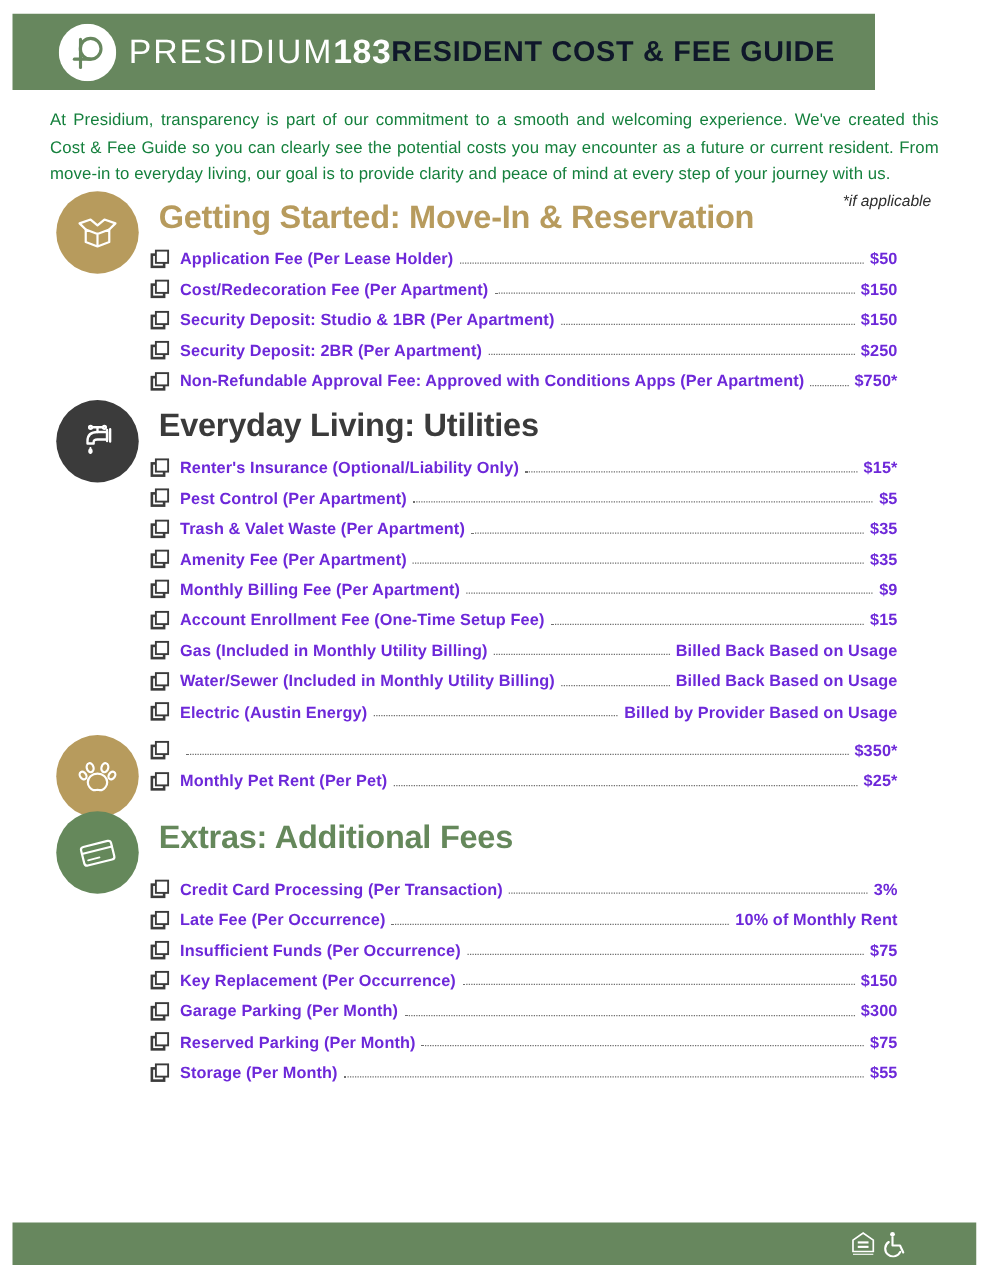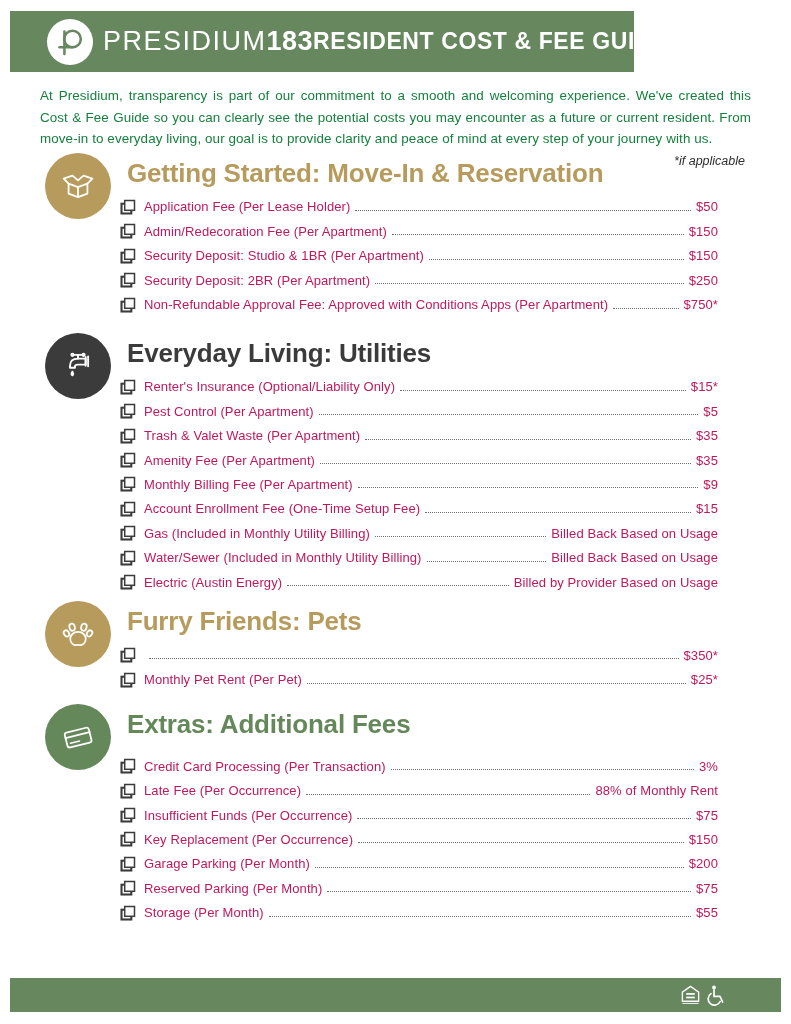--- a/index.html
+++ b/index.html
@@ -4,31 +4,31 @@
 <style>
   * { margin:0; padding:0; box-sizing:border-box; }
   html,body { background:#ffffff; }
   body {
     width:791px; height:1024px; position:relative; overflow:hidden;
     font-family:"Liberation Sans", sans-serif; color:var(--text,#3d3d3d);
   }
 
   
   .topbar {
-    position:absolute; left:10px; top:11px; width:624px; height:61px;
+    position:absolute; left:10px; top:11px; width:690px; height:61px;
     background:var(--green,#67875e); display:flex; align-items:center;
   }
   .logo { width:46px; height:46px; margin-left:37px; flex:none; }
   .brand {
     color:#fff; font-size:27px; font-weight:400; letter-spacing:1.5px; margin-left:10px;
     white-space:nowrap;
   }
   .brand b { font-weight:700; letter-spacing:0.5px; }
   .doc-title {
-    margin-left:auto; margin-right:56px; color:#ffffff; font-weight:700;
+    margin-left:auto; margin-right:56px; color:#0f172a; font-weight:700;
     font-size:23px; letter-spacing:0.6px; white-space:nowrap;
   }
 
   
   .content { padding-top:72px; }
   .intro {
     margin:13px 40px 0 40px; font-size:13.4px; line-height:21.6px;
     text-align:justify; text-align-last:left; color:#15803d; letter-spacing:0.1px;
   }
 
@@ -36,26 +36,26 @@
   .sec { position:relative; padding-left:120px; padding-right:73px; }
   .sec-icon {
     position:absolute; left:45px; top:0; width:66px; height:66px; border-radius:50%;
     background:var(--accent); display:flex; align-items:center; justify-content:center;
   }
   .sec-icon svg { width:40px; height:40px; }
   .sec-head { display:flex; align-items:flex-start; justify-content:space-between; padding-left:7px; height:42px; }
   .sec-head h2 { font-size:26px; font-weight:700; color:var(--accent); letter-spacing:-0.2px; padding-top:5px; white-space:nowrap; }
   .note { font-style:italic; font-size:12.5px; font-weight:400; color:#2e2e2e; margin-top:1px; margin-right:-27px; white-space:nowrap; }
   .sec1 { margin-top:3px; }
-  .sec2 { margin-top:16px; }
+  .sec2 { margin-top:3px; }
   .sec3 { margin-top:7px; }
   .sec4 { margin-top:12px; }
   .sec4 .sec-head { margin-bottom:8px; }
 
-  .row { display:flex; align-items:center; height:24.4px; font-size:13px; color:#be185d; }
+  .row { display:flex; align-items:center; height:24.4px; font-size:13px; color:#6d28d9;font-weight:bold; }
   .row-icon { width:16px; height:16px; margin-right:8px; flex:none; }
   .label { white-space:nowrap; letter-spacing:0.1px; }
   .leader { flex:1; height:1px; border-bottom:1.7px dotted #6e6e6e; margin:7px 5px 0 5px; min-width:12px; }
   .value { white-space:nowrap; letter-spacing:0.1px; }
 
   
   .footbar {
     position:absolute; left:10px; top:978px; width:771px; height:34px;
     background:var(--green,#67875e); display:flex; align-items:center; justify-content:flex-end;
   }
@@ -105,21 +105,21 @@
           <span class="label">Application Fee (Per Lease Holder)</span>
           <span class="leader"></span>
           <span class="value">$50</span>
         </div>
 
         <div class="row">
           <svg class="row-icon" viewBox="0 0 17 17">
             <rect x="1.6" y="5" width="10.4" height="10.4" fill="none" stroke="var(--dark,#3b3b3b)" stroke-width="2.2"></rect>
             <rect x="5" y="1.6" width="10.4" height="10.4" fill="#ffffff" stroke="var(--dark,#3b3b3b)" stroke-width="1.6"></rect>
           </svg>
-          <span class="label">Admin/Redecoration Fee (Per Apartment)</span>
+          <span class="label">Cost/Redecoration Fee (Per Apartment)</span>
           <span class="leader"></span>
           <span class="value">$150</span>
         </div>
 
         <div class="row">
           <svg class="row-icon" viewBox="0 0 17 17">
             <rect x="1.6" y="5" width="10.4" height="10.4" fill="none" stroke="var(--dark,#3b3b3b)" stroke-width="2.2"></rect>
             <rect x="5" y="1.6" width="10.4" height="10.4" fill="#ffffff" stroke="var(--dark,#3b3b3b)" stroke-width="1.6"></rect>
           </svg>
           <span class="label">Security Deposit: Studio &amp; 1BR (Per Apartment)</span>
@@ -264,23 +264,20 @@
       <svg viewBox="0 0 34 34">
         <g fill="none" stroke="#ffffff" stroke-width="1.5">
           <ellipse cx="12" cy="11.2" rx="2.3" ry="3.1" transform="rotate(-14 12 11.2)"></ellipse>
           <ellipse cx="22" cy="11.2" rx="2.3" ry="3.1" transform="rotate(14 22 11.2)"></ellipse>
           <ellipse cx="7.2" cy="16.5" rx="2.1" ry="2.8" transform="rotate(-34 7.2 16.5)"></ellipse>
           <ellipse cx="26.8" cy="16.5" rx="2.1" ry="2.8" transform="rotate(34 26.8 16.5)"></ellipse>
           <path d="M17 15.2 c3.9 0 6.6 2.8 6.6 5.9 c0 2.7-2.1 4.8-3.8 5.3 c-1.1 0.3-1.9-0.2-2.8-0.2 c-0.9 0-1.7 0.5-2.8 0.2 c-1.7-0.5-3.8-2.6-3.8-5.3 c0-3.1 2.7-5.9 6.6-5.9 z"></path>
         </g>
       </svg>
     </div>
-    <div class="sec-head">
-      <h2>Furry Friends: Pets</h2>
-    </div>
     <div class="items">
 
         <div class="row">
           <svg class="row-icon" viewBox="0 0 17 17">
             <rect x="1.6" y="5" width="10.4" height="10.4" fill="none" stroke="var(--dark,#3b3b3b)" stroke-width="2.2"></rect>
             <rect x="5" y="1.6" width="10.4" height="10.4" fill="#ffffff" stroke="var(--dark,#3b3b3b)" stroke-width="1.6"></rect>
           </svg>
           <span class="leader"></span>
           <span class="value">$350*</span>
         </div>
@@ -322,21 +319,21 @@
           <span class="value">3%</span>
         </div>
 
         <div class="row">
           <svg class="row-icon" viewBox="0 0 17 17">
             <rect x="1.6" y="5" width="10.4" height="10.4" fill="none" stroke="var(--dark,#3b3b3b)" stroke-width="2.2"></rect>
             <rect x="5" y="1.6" width="10.4" height="10.4" fill="#ffffff" stroke="var(--dark,#3b3b3b)" stroke-width="1.6"></rect>
           </svg>
           <span class="label">Late Fee (Per Occurrence)</span>
           <span class="leader"></span>
-          <span class="value">88% of Monthly Rent</span>
+          <span class="value">10% of Monthly Rent</span>
         </div>
 
         <div class="row">
           <svg class="row-icon" viewBox="0 0 17 17">
             <rect x="1.6" y="5" width="10.4" height="10.4" fill="none" stroke="var(--dark,#3b3b3b)" stroke-width="2.2"></rect>
             <rect x="5" y="1.6" width="10.4" height="10.4" fill="#ffffff" stroke="var(--dark,#3b3b3b)" stroke-width="1.6"></rect>
           </svg>
           <span class="label">Insufficient Funds (Per Occurrence)</span>
           <span class="leader"></span>
           <span class="value">$75</span>
@@ -352,21 +349,21 @@
           <span class="value">$150</span>
         </div>
 
         <div class="row">
           <svg class="row-icon" viewBox="0 0 17 17">
             <rect x="1.6" y="5" width="10.4" height="10.4" fill="none" stroke="var(--dark,#3b3b3b)" stroke-width="2.2"></rect>
             <rect x="5" y="1.6" width="10.4" height="10.4" fill="#ffffff" stroke="var(--dark,#3b3b3b)" stroke-width="1.6"></rect>
           </svg>
           <span class="label">Garage Parking (Per Month)</span>
           <span class="leader"></span>
-          <span class="value">$200</span>
+          <span class="value">$300</span>
         </div>
 
         <div class="row">
           <svg class="row-icon" viewBox="0 0 17 17">
             <rect x="1.6" y="5" width="10.4" height="10.4" fill="none" stroke="var(--dark,#3b3b3b)" stroke-width="2.2"></rect>
             <rect x="5" y="1.6" width="10.4" height="10.4" fill="#ffffff" stroke="var(--dark,#3b3b3b)" stroke-width="1.6"></rect>
           </svg>
           <span class="label">Reserved Parking (Per Month)</span>
           <span class="leader"></span>
           <span class="value">$75</span>

